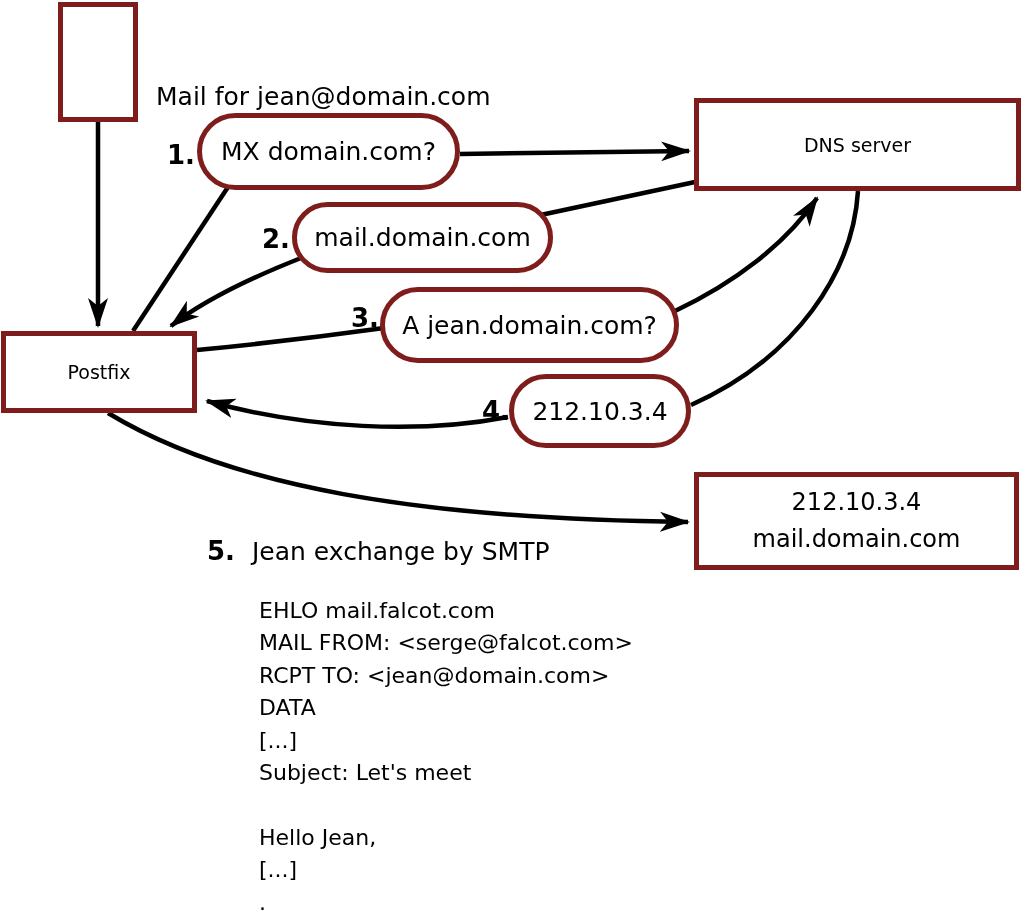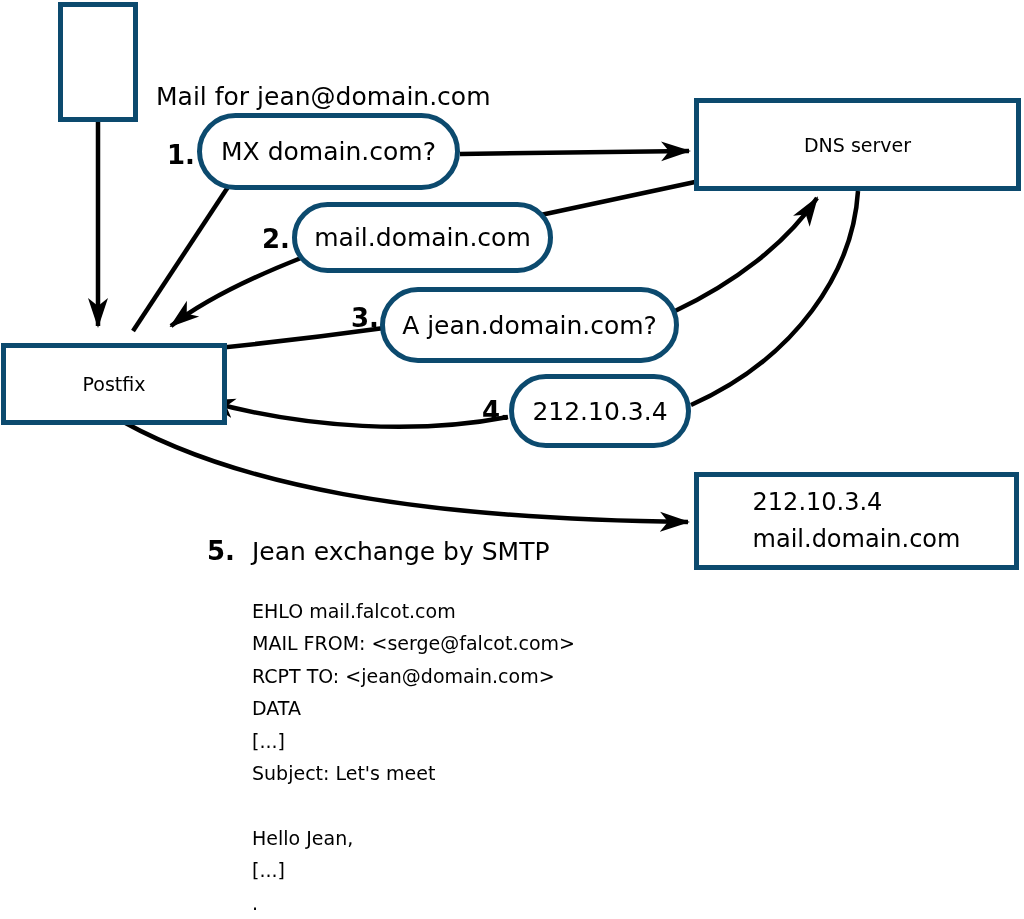--- a/index.html
+++ b/index.html
@@ -18,27 +18,27 @@
   }
   #connections {
     position: absolute;
     left: 0;
     top: 0;
     z-index: 1;
   }
   .node {
     position: absolute;
     box-sizing: border-box;
-    border: 5px solid #0c4a6e;
+    border: 5px solid #7f1d1d;
     background: #ffffff;
     z-index: 2;
     display: flex;
     align-items: center;
     justify-content: center;
-    text-align: left;
+    text-align: center;
   }
   .rect-node {
     font-size: 19px;
   }
   .pill {
     border-radius: 45px;
     font-size: 25px;
     white-space: nowrap;
   }
   .result-lines {
@@ -54,23 +54,24 @@
   }
   .free-label {
     position: absolute;
     z-index: 3;
     font-size: 25px;
     white-space: nowrap;
   }
   .smtp-block {
     position: absolute;
     z-index: 3;
-    font-size: 19px;
+    font-size: 22px;
     line-height: 32.4px;
     white-space: pre-line;
+    margin-left: 7px;
   }
 </style>
 </head>
 <body>
 
 <div id="canvas">
 
   <svg id="connections" width="1024" height="919" viewBox="0 0 1024 919">
     <defs>
       <marker id="arrow" viewBox="0 0 30 22" markerWidth="30" markerHeight="22" refX="28" refY="11" orient="auto" markerUnits="userSpaceOnUse">
@@ -88,21 +89,21 @@
       <path d="M 858 191 C 853 272 796 358 691 405"></path>
       <path d="M 508 417 C 420 434 308 429 207 401" marker-end="url(#arrow)"></path>
       <path d="M 108 413 C 230 487 420 519 688 522" marker-end="url(#arrow)"></path>
     </g>
   </svg>
 
   <div class="node" style="left:58px; top:2px; width:80px; height:120px;"></div>
 
   <div class="free-label" style="left:156px; top:46px;margin-top:36px;">Mail for jean@domain.com</div>
 
-  <div class="node rect-node" style="left:1px; top:343px; width:226px; height:82px;">
+  <div class="node rect-node" style="left:1px; top:331px; width:196px; height:82px;">
     <span>Postfix</span>
   </div>
 
   <div class="node rect-node" style="left:694px; top:98px; width:327px; height:93px;">
     <span>DNS server</span>
   </div>
 
   <div class="node result-lines" style="left:694px; top:472px; width:325px; height:98px;">
     <div>
       <div>212.10.3.4</div>

